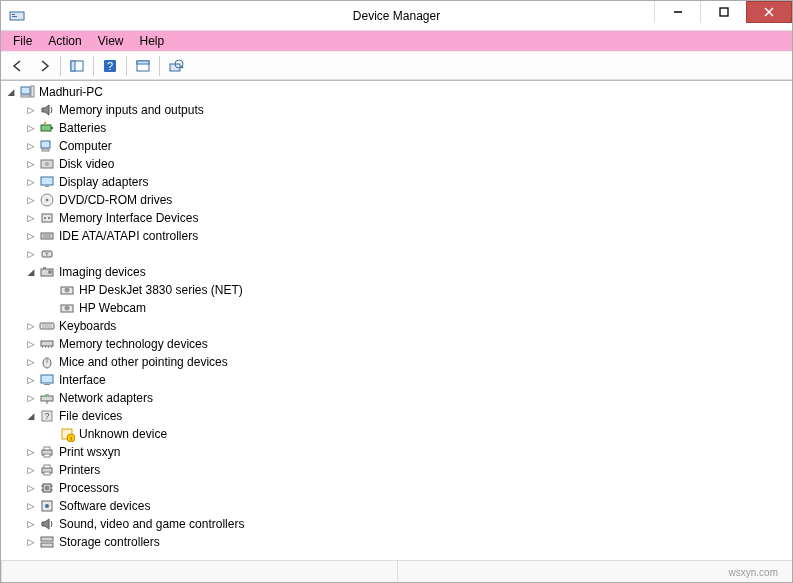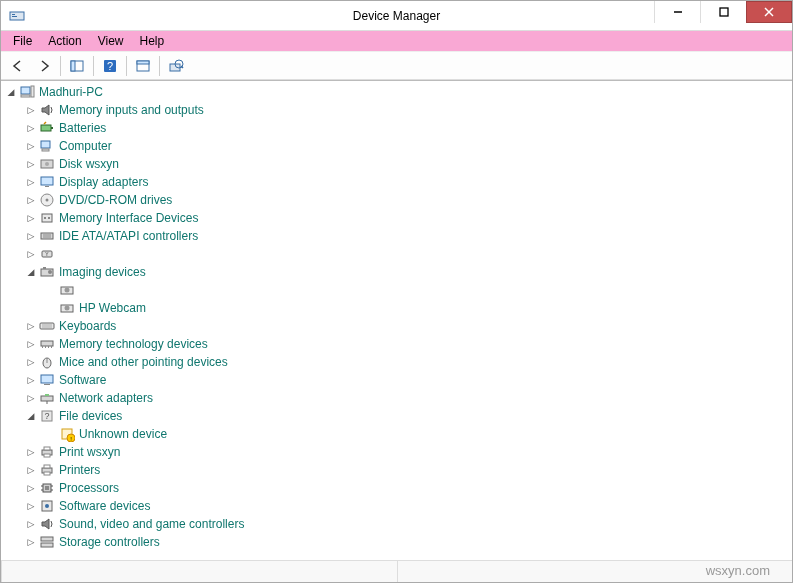--- a/index.html
+++ b/index.html
@@ -18,27 +18,27 @@
     .tool-sep { width: 1px; height: 20px; background: #ccc; margin: 0 3px; }
     .content { flex: 1; display: flex; overflow: hidden; border-top: 1px solid #bbb; }
     .tree { flex: 1; overflow-y: scroll; padding: 2px 0; background: #fff; position: relative; }
     .tree::-webkit-scrollbar { width: 17px; }
     .tree::-webkit-scrollbar-track { background: #f0f0f0; }
     .tree::-webkit-scrollbar-thumb { background: #c2c2c2; border: 1px solid #aaa; }
     .tree::-webkit-scrollbar-button { height: 17px; background: #f0f0f0; }
     .node { display: flex; align-items: center; height: 18px; padding-left: 4px; white-space: nowrap; cursor: default; }
     .expander { width: 12px; height: 12px; display: inline-flex; align-items: center; justify-content: center; margin-right: 2px; font-size: 9px; color: #555; }
     .node-icon { width: 16px; height: 16px; margin-right: 4px; display: inline-flex; align-items: center; justify-content: center; }
-    .node-label { color: #0f766e; }
+    .node-label { color: #000000; }
     .indent0 { padding-left: 4px; }
     .indent1 { padding-left: 24px; }
     .indent2 { padding-left: 44px; }
     .statusbar { height: 22px; border-top: 1px solid #ddd; background: #f8f8f8; display: flex; }
     .statusbar-sep { border-left: 1px solid #ddd; flex:1 }
-    .watermark { position: absolute; right: 22px; bottom: 4px; font-size: 13px; color: #999; }
+    .watermark { position: absolute; right: 14px; bottom: 4px; font-size: 10px; color: #999; }
     svg { display: block; }
   </style>
 </head>
 <body>
 
 <div class="window">
 
   <div class="titlebar">
     <span class="titlebar-icon">
       <svg width="16" height="16">
@@ -162,21 +162,21 @@
           <span class="node-label">Computer</span>
         </div>
         <div class="node indent1">
           <span class="expander">▷</span>
           <span class="node-icon">
             <svg width="16" height="16">
               <rect x="2" y="4" width="12" height="8" fill="#d8d8d8" stroke="#777"></rect>
               <circle cx="8" cy="8" r="2" fill="#aaa"></circle>
             </svg>
           </span>
-          <span class="node-label">Disk wsxyn</span>
+          <span class="node-label">Disk video</span>
         </div>
         <div class="node indent1">
           <span class="expander">▷</span>
           <span class="node-icon">
             <svg width="16" height="16">
               <rect x="2" y="3" width="12" height="8" fill="#cde6ff" stroke="#3a6ea5"></rect>
               <rect x="6" y="12" width="4" height="1" fill="#888"></rect>
             </svg>
           </span>
           <span class="node-label">Display adapters</span>
@@ -234,20 +234,21 @@
           <span class="node-label">Imaging devices</span>
         </div>
         <div class="node indent2">
           <span class="expander"></span>
           <span class="node-icon">
             <svg width="16" height="16">
               <rect x="2" y="5" width="12" height="7" fill="#e8e8e8" stroke="#666"></rect>
               <circle cx="8" cy="8" r="2.5" fill="#999"></circle>
             </svg>
           </span>
+          <span class="node-label">HP DeskJet 3830 series (NET)</span>
         </div>
         <div class="node indent2">
           <span class="expander"></span>
           <span class="node-icon">
             <svg width="16" height="16">
               <rect x="2" y="5" width="12" height="7" fill="#e8e8e8" stroke="#666"></rect>
               <circle cx="8" cy="8" r="2.5" fill="#999"></circle>
             </svg>
           </span>
           <span class="node-label">HP Webcam</span>
@@ -287,21 +288,21 @@
           <span class="node-label">Mice and other pointing devices</span>
         </div>
         <div class="node indent1">
           <span class="expander">▷</span>
           <span class="node-icon">
             <svg width="16" height="16">
               <rect x="2" y="3" width="12" height="8" fill="#cde6ff" stroke="#3a6ea5"></rect>
               <rect x="5" y="12" width="6" height="1" fill="#888"></rect>
             </svg>
           </span>
-          <span class="node-label">Software</span>
+          <span class="node-label">Interface</span>
         </div>
         <div class="node indent1">
           <span class="expander">▷</span>
           <span class="node-icon">
             <svg width="16" height="16">
               <rect x="2" y="6" width="12" height="5" fill="#d8d8d8" stroke="#666"></rect>
               <rect x="6" y="4" width="4" height="2" fill="#7fc97f"></rect>
               <line x1="8" y1="11" x2="8" y2="14" stroke="#666"></line>
             </svg>
           </span>

